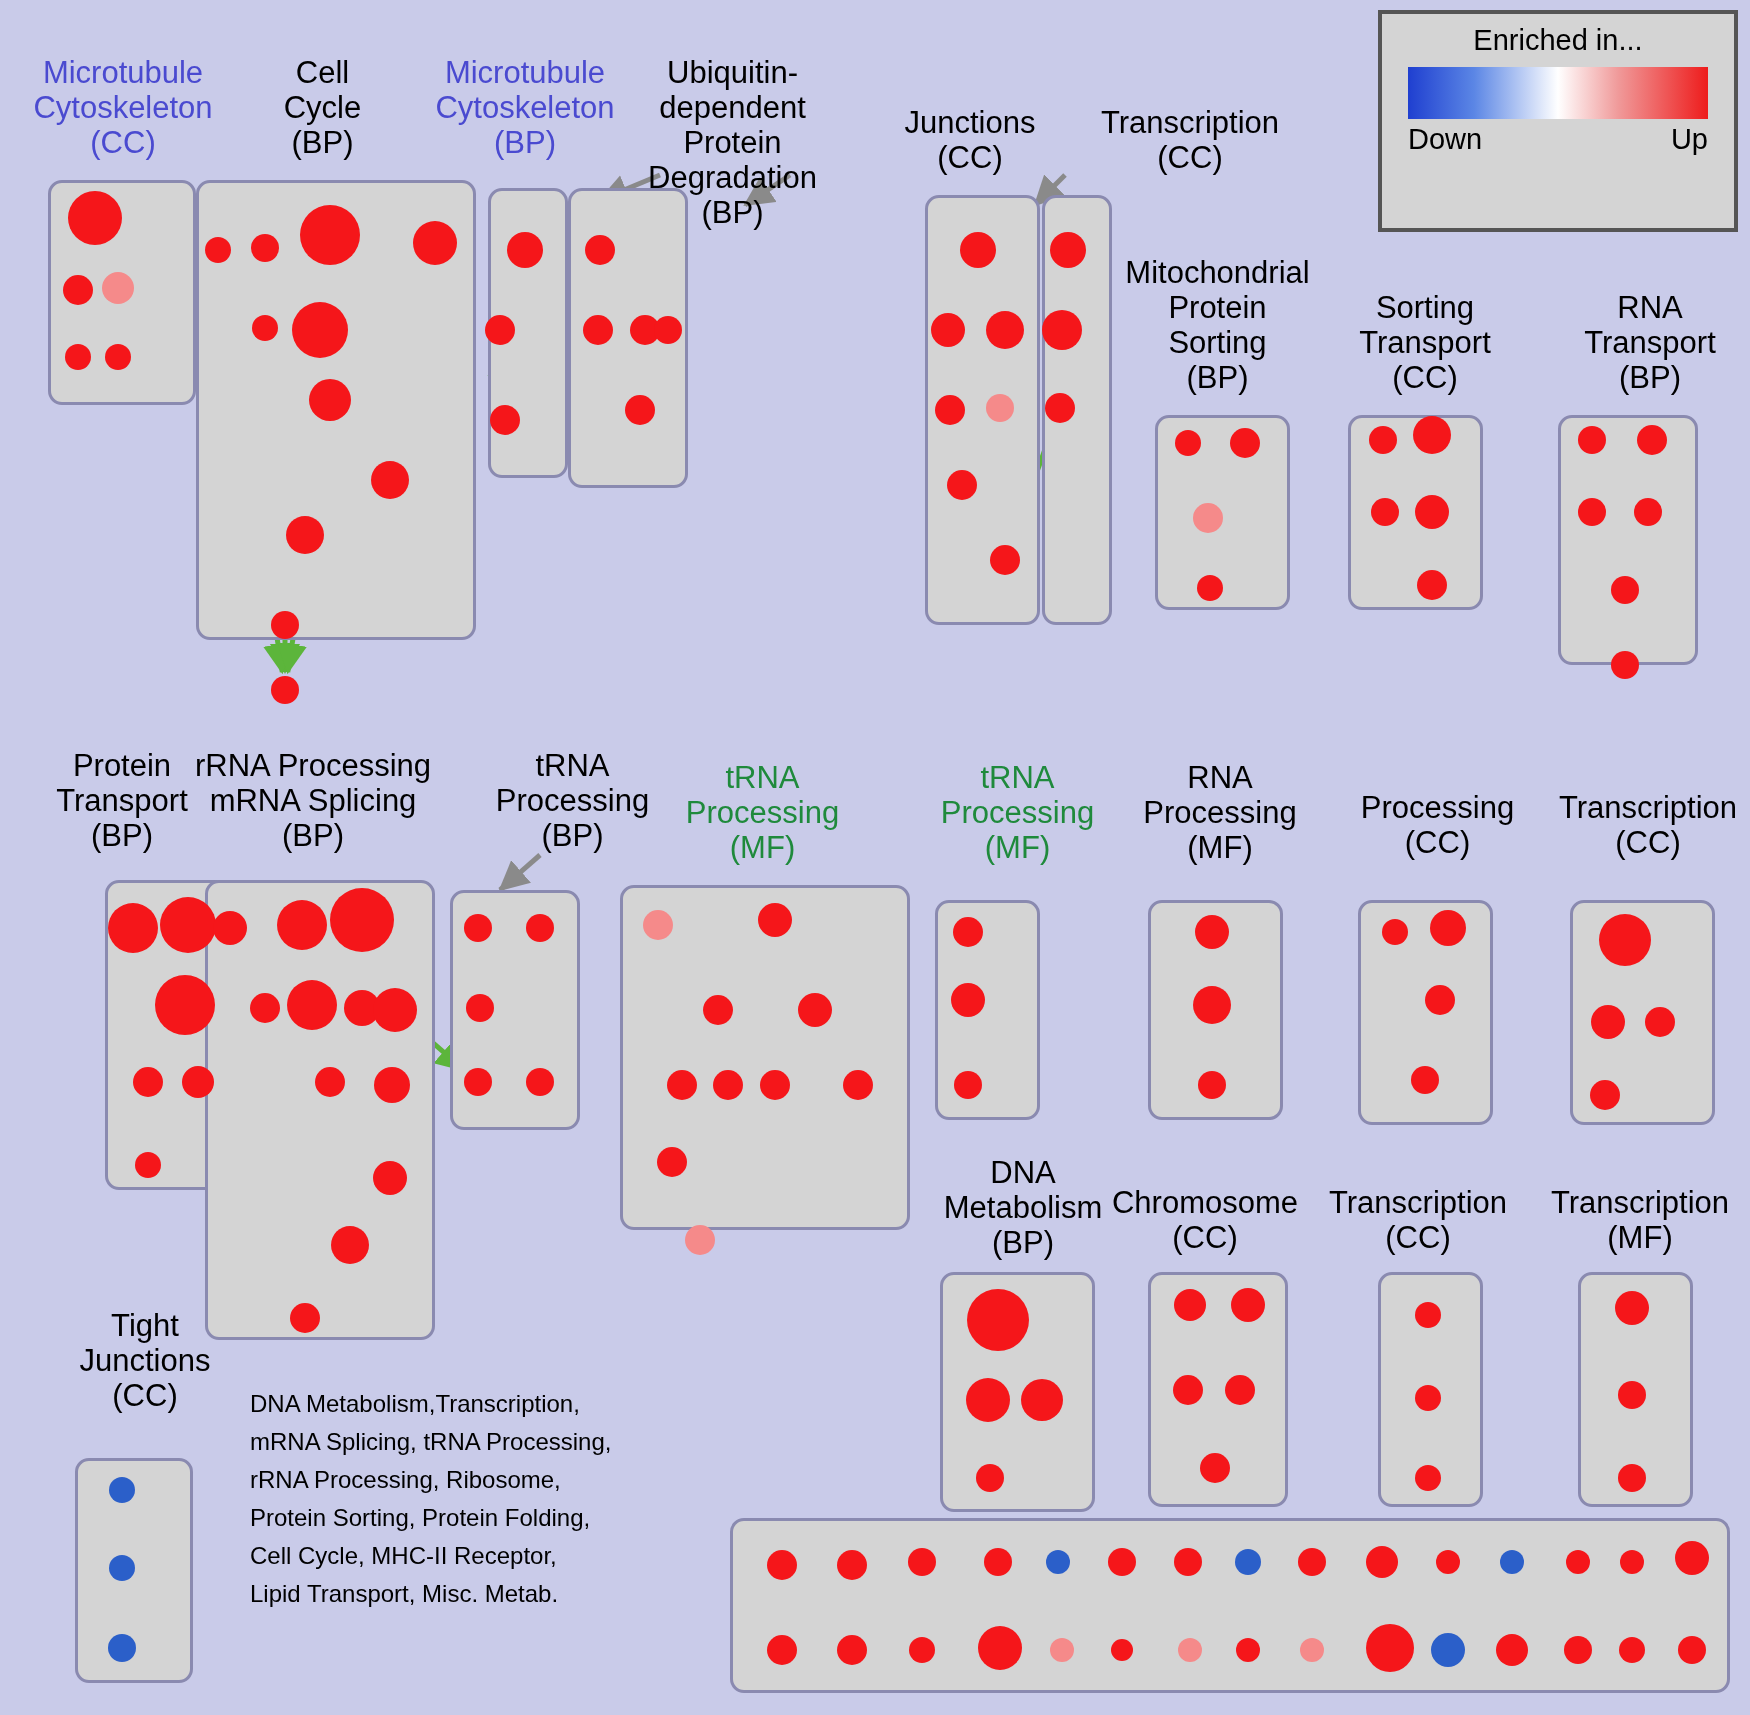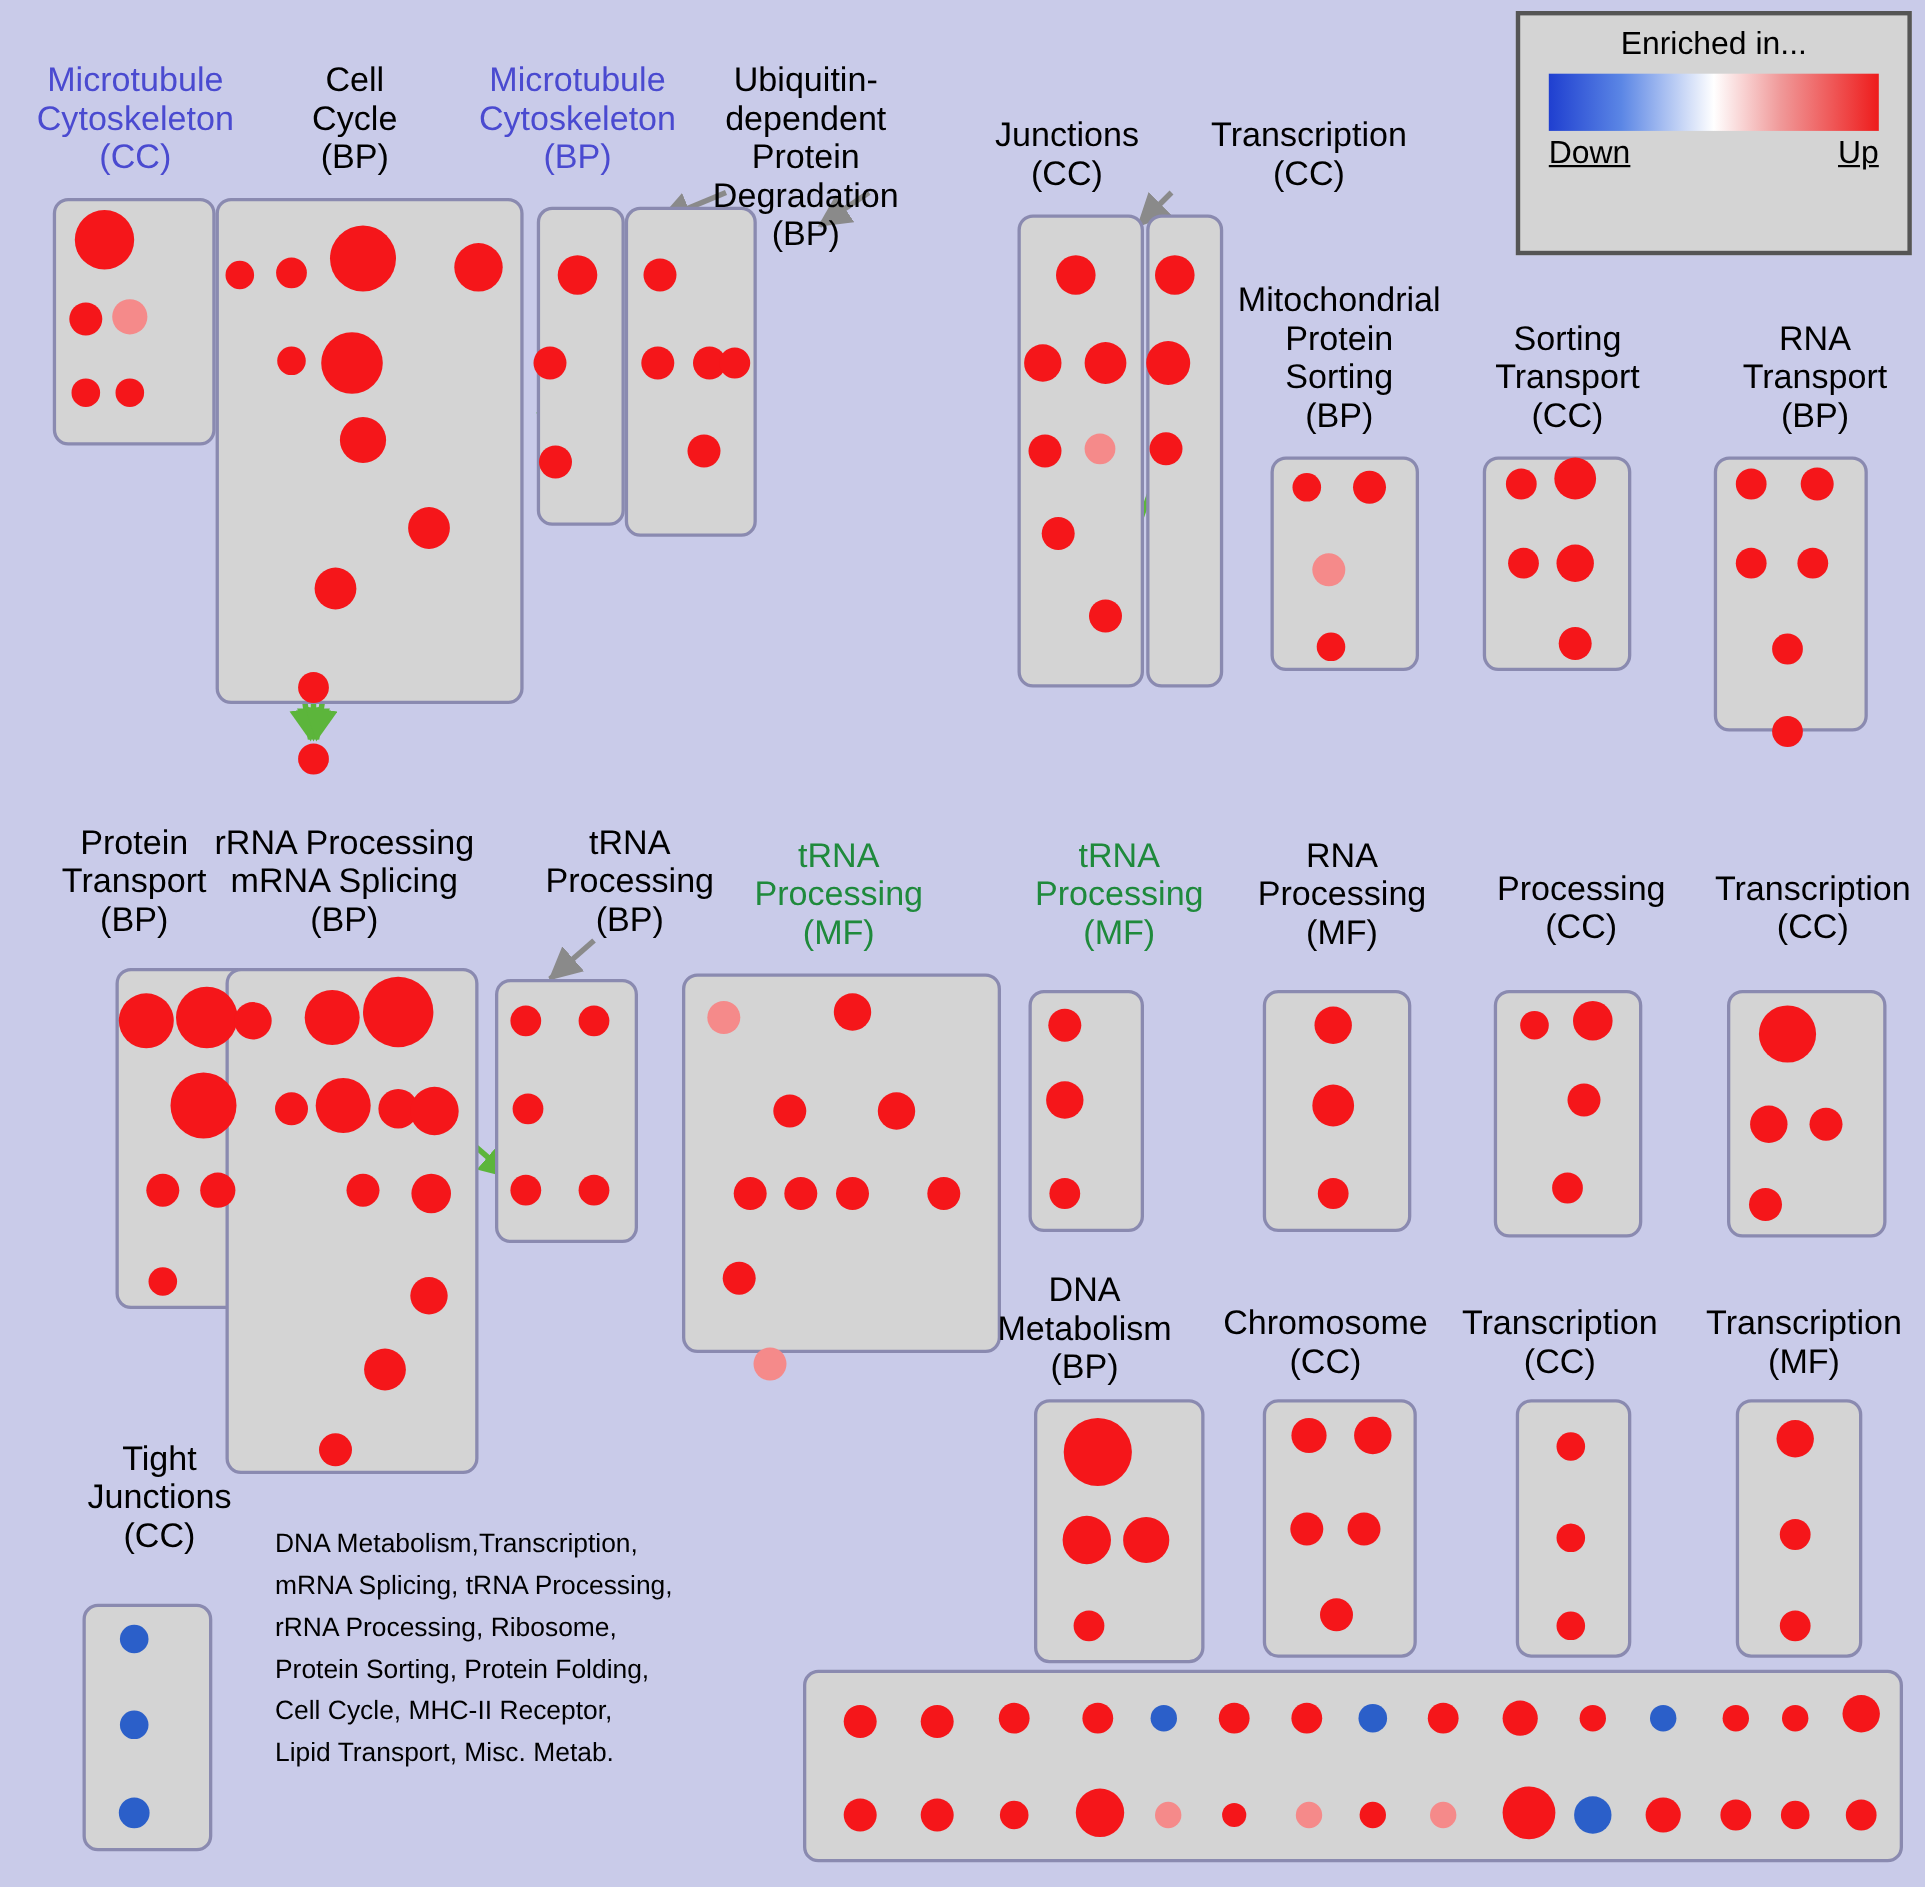--- a/index.html
+++ b/index.html
@@ -44,21 +44,21 @@
     text-align:center;
   }
   .legend-title{font-size:29px;margin-top:10px;}
   .legend-bar{
     margin:10px auto 4px auto;
     width:300px;height:52px;
     background:linear-gradient(to right,#1f3fd0 0%,#5b86e5 22%,#ffffff 50%,#f09a9a 70%,#ee1c1c 100%);
   }
   .legend-ends{
     display:flex;justify-content:space-between;
-    width:300px;margin:0 auto;font-size:29px;text-decoration:underline;
+    width:300px;margin:0 auto;font-size:29px;
   }
   .legend-sub{font-size:26px;line-height:29px;margin-top:2px;}
   .free-text{
     position:absolute;
     font-size:24px;
     line-height:38px;
     color:#000;
     white-space:pre-line;
   }
   svg.edges{position:absolute;left:0;top:0;width:1750px;height:1715px;pointer-events:none;}
@@ -396,21 +396,21 @@
       <div class="label green" style="left: 925px; top: 760px; width: 185px;">tRNA
 Processing
 (MF)</div>
       <div class="label" style="left: 1130px; top: 760px; width: 180px;">RNA
 Processing
 (MF)</div>
       <div class="label" style="left: 1345px; top: 790px; width: 185px;">Processing
 (CC)</div>
       <div class="label" style="left: 1548px; top: 790px; width: 200px;">Transcription
 (CC)</div>
-      <div class="label" style="left: 891px; top: 1155px; width: 190px;">DNA
+      <div class="label" style="left: 928px; top: 1155px; width: 190px;">DNA
 Metabolism
 (BP)</div>
       <div class="label" style="left: 1105px; top: 1185px; width: 200px;">Chromosome
 (CC)</div>
       <div class="label" style="left: 1318px; top: 1185px; width: 200px;">Transcription
 (CC)</div>
       <div class="label" style="left: 1540px; top: 1185px; width: 200px;">Transcription
 (MF)</div>
       <div class="label" style="left: 55px; top: 1308px; width: 180px;">Tight
 Junctions

